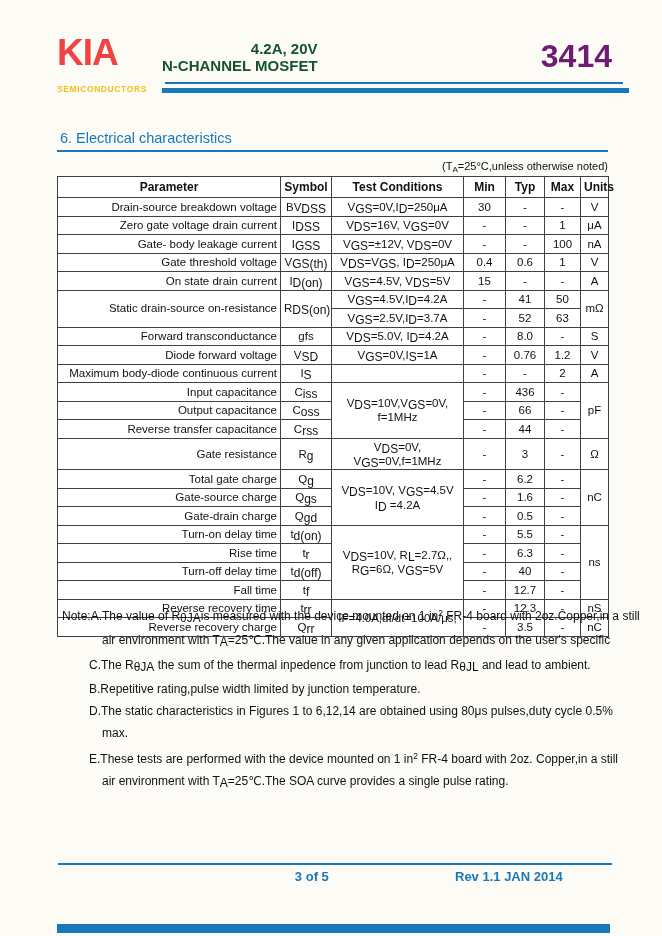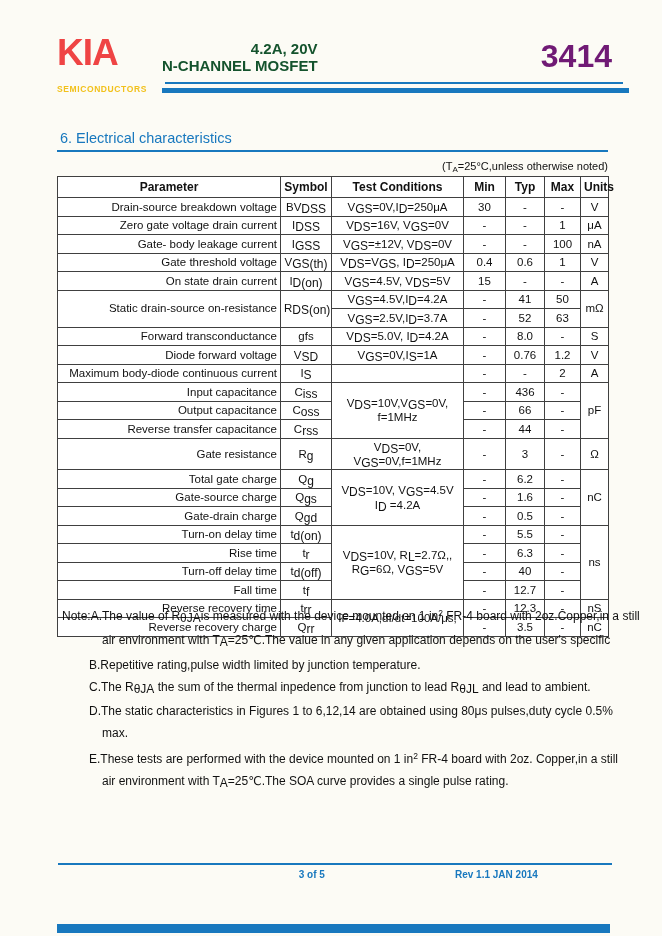--- a/index.html
+++ b/index.html
@@ -39,21 +39,21 @@
   
   .notes{position:absolute;left:62px;top:602px;width:548px;font-size:12px;}
   .note-line{line-height:22.3px;white-space:nowrap;}
   .note-line sub{font-size:12px;vertical-align:-2px;}
   .note-line sup{font-size:8.5px;vertical-align:4px;}
   .ind1{padding-left:27px;}
   .ind2{padding-left:40px;}
   
   .footer-rule{position:absolute;left:58px;top:863px;width:554px;height:2px;background:#1878be;}
   .footer-text{position:absolute;left:57px;top:869px;width:554px;height:16px;
-        font-size:10px;font-weight:bold;color:#1878be;}
+        font-size:13px;font-weight:bold;color:#1878be;}
   .page-number{position:absolute;left:46%;transform:translateX(-50%);}
   .revision{position:absolute;left:398px;}
   .bottom-bar{position:absolute;left:57px;top:924px;width:553px;height:9px;background:#1878be;}
 </style>
 </head>
 <body>
 
 <div class="page">
 
   <div class="logo">KIA</div>
@@ -281,22 +281,22 @@
           <td>3.5</td>
           <td>-</td>
           <td>nC</td>
         </tr>
       </tbody>
   </table>
 
   <div class="notes">
       <div class="note-line">Note:A.The value of R<sub>θJA</sub>is measured with the device mounted on 1 in<sup>2</sup> FR-4 board with 2oz.Copper,in a still</div>
       <div class="note-line ind2">air environment with T<sub>A</sub>=25℃.The value in any given application depends on the user's specific</div>
+      <div class="note-line ind1">C.The R<sub>θJA</sub>  the sum of the thermal inpedence from junction to lead R<sub>θJL</sub> and lead to ambient.</div>
       <div class="note-line ind1">B.Repetitive rating,pulse width limited by junction temperature.</div>
-      <div class="note-line ind1">C.The R<sub>θJA</sub>  the sum of the thermal inpedence from junction to lead R<sub>θJL</sub> and lead to ambient.</div>
       <div class="note-line ind1">D.The static characteristics in Figures 1 to 6,12,14 are obtained using 80μs pulses,duty cycle 0.5%</div>
       <div class="note-line ind2">max.</div>
       <div class="note-line ind1">E.These tests are performed with the device mounted on 1 in<sup>2</sup> FR-4 board with 2oz. Copper,in a still</div>
       <div class="note-line ind2">air environment with T<sub>A</sub>=25℃.The SOA curve provides a single pulse rating.</div>
     </div>
 
   <div class="footer-rule"></div>
   <div class="footer-text">
     <span class="page-number">3 of 5</span>
     <span class="revision">Rev 1.1 JAN 2014</span>

